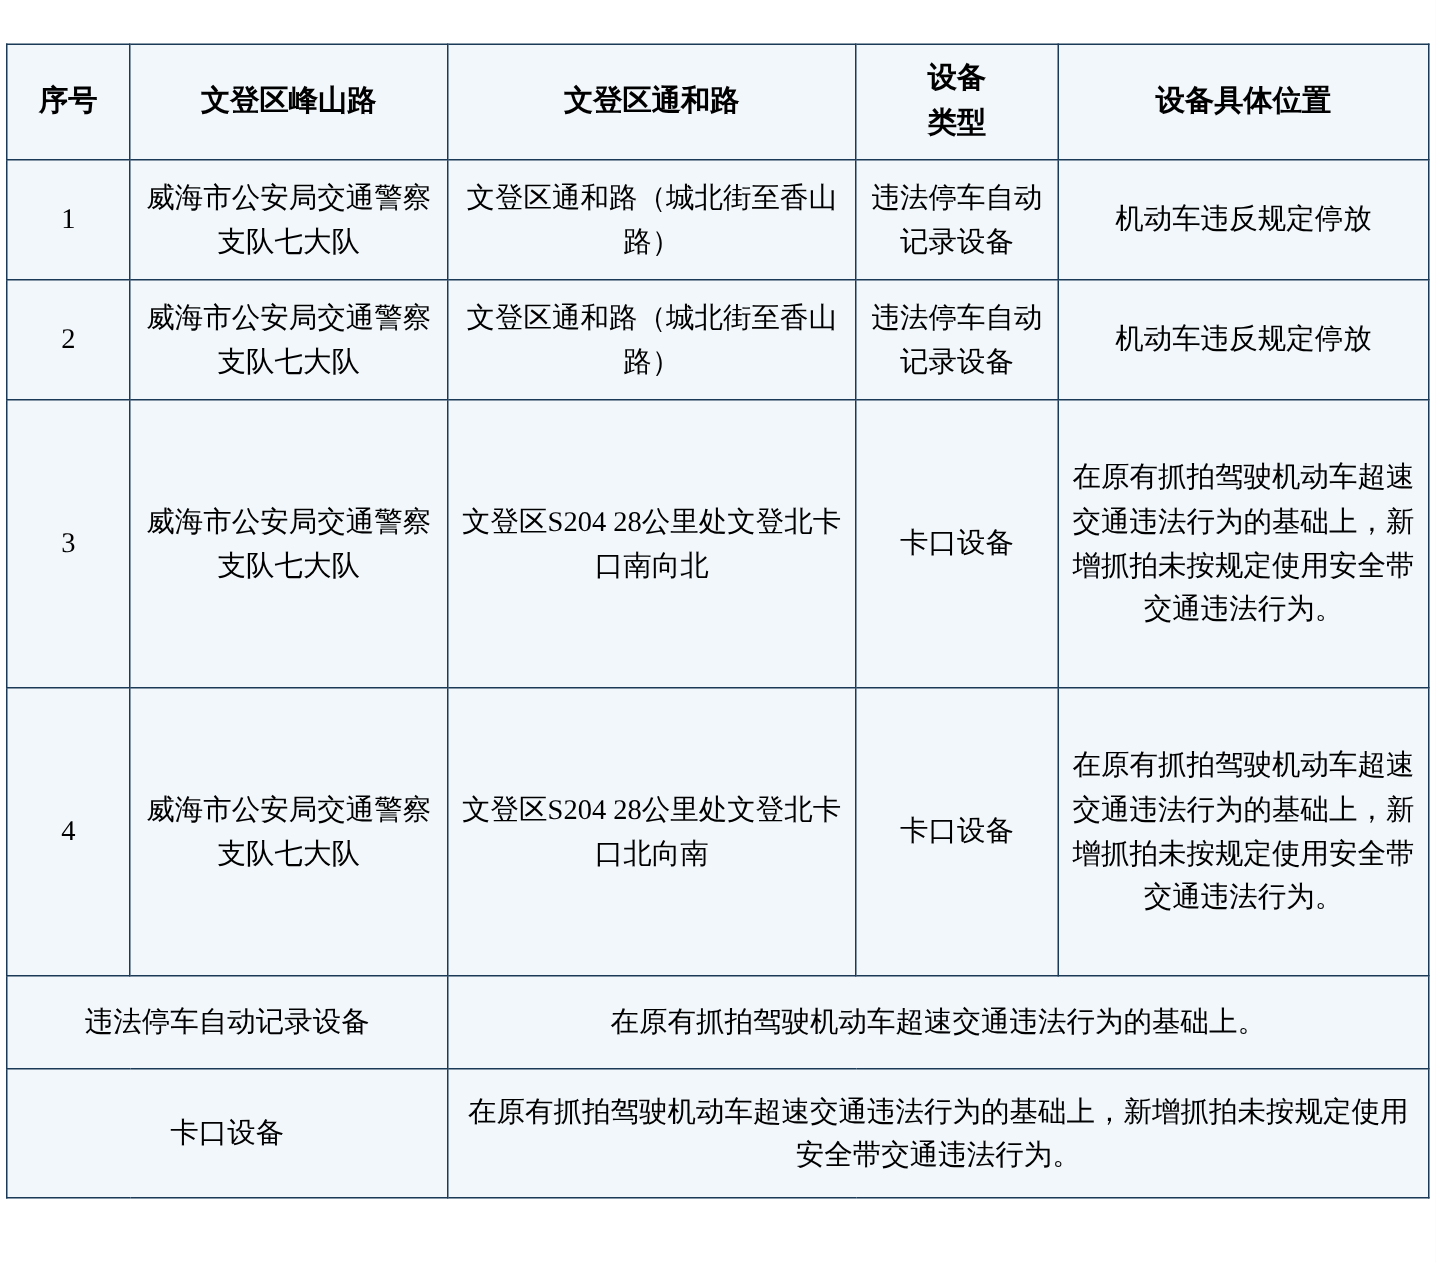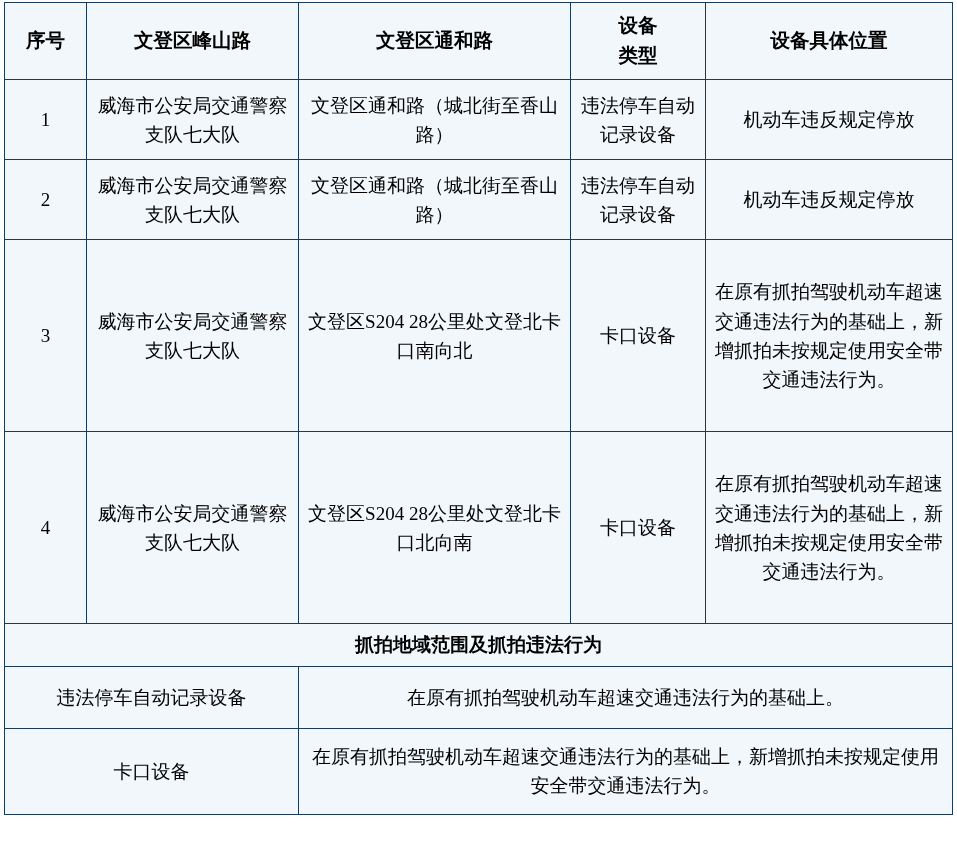--- a/index.html
+++ b/index.html
@@ -18,20 +18,21 @@
     height: 842px;
     box-sizing: border-box;
     padding: 2px 4px 2px 4px;
     background: #ffffff;
   }
   table.device-table {
     border-collapse: collapse;
     width: 948px;
     table-layout: fixed;
     background: #f2f7fb;
+    margin-top: 27px;
   }
   table.device-table td, table.device-table th {
     border: 1px solid #1b3a57;
     background: #f2f7fb;
     text-align: center;
     vertical-align: middle;
     font-size: 19px;
     line-height: 1.55;
     padding: 6px 8px;
     box-sizing: border-box;
@@ -108,23 +109,20 @@
         <td>卡口设备</td>
         <td class="cell-justify">在原有抓拍驾驶机动车超速交通违法行为的基础上，新增抓拍未按规定使用安全带交通违法行为。</td>
       </tr>
       <tr style="height:192px;">
         <td>4</td>
         <td>威海市公安局交通警察支队七大队</td>
         <td>文登区S204 28公里处文登北卡口北向南</td>
         <td>卡口设备</td>
         <td class="cell-justify">在原有抓拍驾驶机动车超速交通违法行为的基础上，新增抓拍未按规定使用安全带交通违法行为。</td>
       </tr>
-      <tr class="section-title">
-        <td colspan="5">抓拍地域范围及抓拍违法行为</td>
-      </tr>
       <tr style="height:62px;">
         <td colspan="2">违法停车自动记录设备</td>
         <td colspan="3" class="summary-desc">在原有抓拍驾驶机动车超速交通违法行为的基础上。</td>
       </tr>
       <tr style="height:86px;">
         <td colspan="2">卡口设备</td>
         <td colspan="3" class="summary-desc">在原有抓拍驾驶机动车超速交通违法行为的基础上，新增抓拍未按规定使用安全带交通违法行为。</td>
       </tr>
     </tbody>
   </table>

